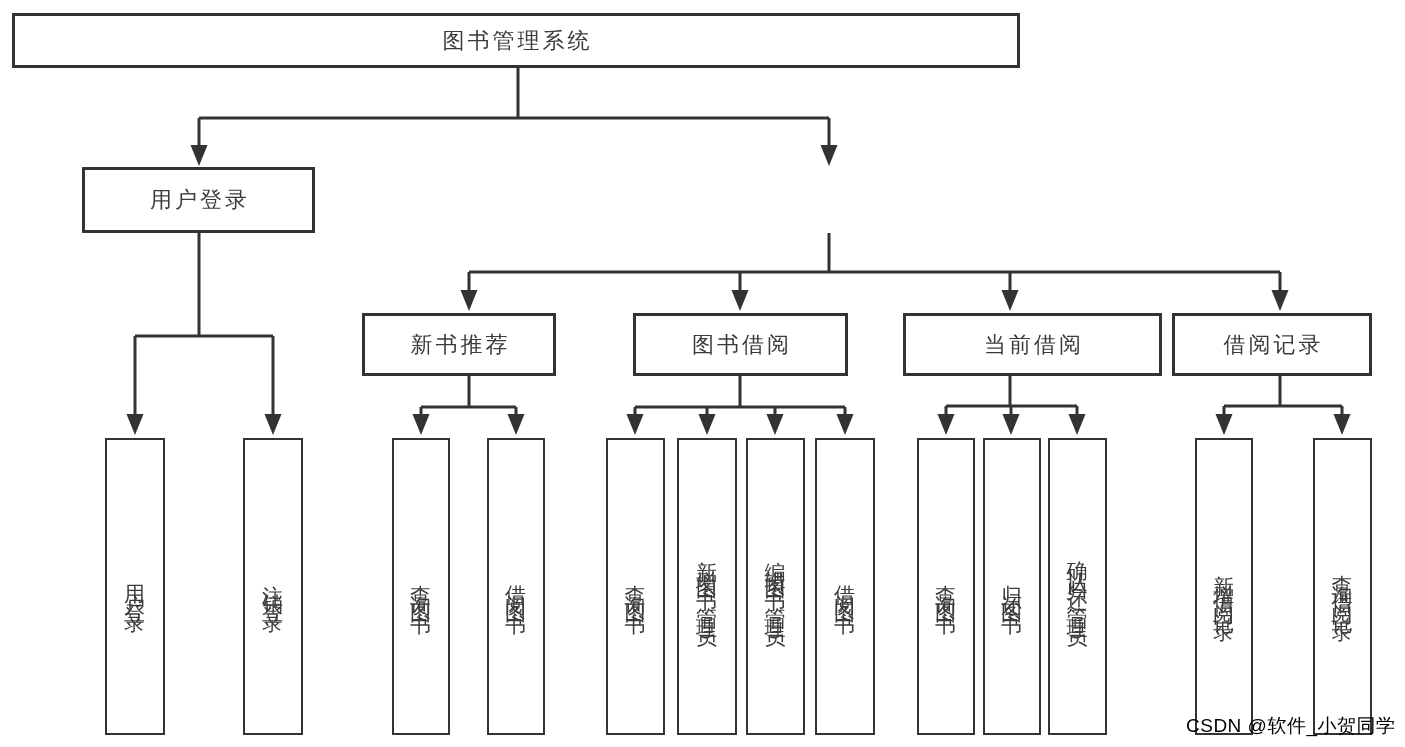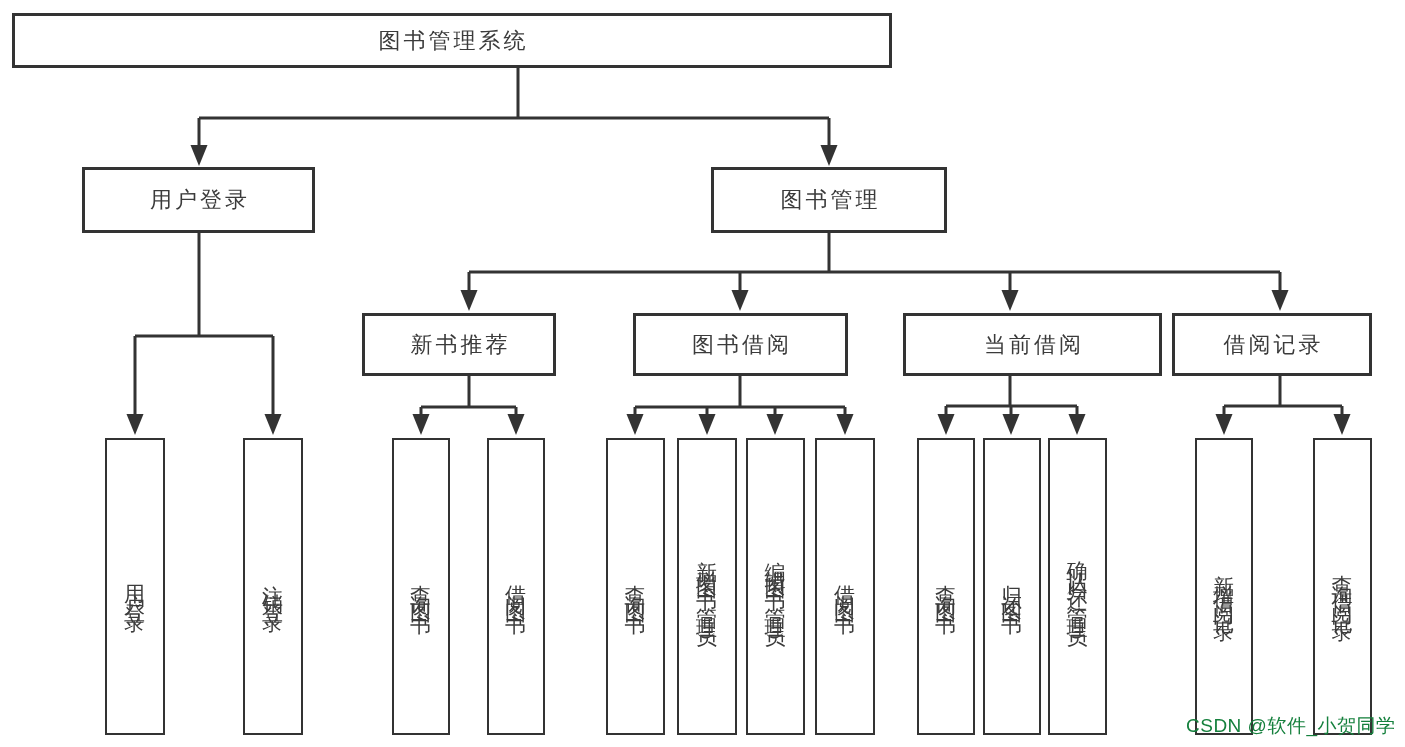--- a/index.html
+++ b/index.html
@@ -37,21 +37,21 @@
     font-size: 21px;
     letter-spacing: 9.5px;
     line-height: 1;
   }
   .watermark {
     position: absolute;
     left: 1186px;
     top: 713px;
     font-size: 19px;
     letter-spacing: 0.5px;
-    color: #15803d;
+    color: #000000;
     z-index: 10;
     white-space: nowrap;
   }
 </style>
 </head>
 <body>
 
 <div class="canvas">
 
   <svg class="connectors" viewBox="0 0 1405 747" xmlns="http://www.w3.org/2000/svg">
@@ -87,29 +87,26 @@
       <polygon points="766.5,414 783.5,414 775,435"></polygon>
       <polygon points="836.5,414 853.5,414 845,435"></polygon>
       <polygon points="937.5,414 954.5,414 946,435"></polygon>
       <polygon points="1002.5,414 1019.5,414 1011,435"></polygon>
       <polygon points="1068.5,414 1085.5,414 1077,435"></polygon>
       <polygon points="1215.5,414 1232.5,414 1224,435"></polygon>
       <polygon points="1333.5,414 1350.5,414 1342,435"></polygon>
     </g>
   </svg>
 
-  <div class="node" style="left:12px; top:13px; width:880px; height:55px;">
+  <div class="node" style="left:12px; top:13px; width:1008px; height:55px;">
     <span class="hlabel">图书管理系统</span>
   </div>
 
   <div class="node" style="left:82px; top:167px; width:233px; height:66px;">
     <span class="hlabel">用户登录</span>
-  </div>
-  <div class="node" style="left:711px; top:167px; width:236px; height:66px;">
-    <span class="hlabel">图书管理</span>
   </div>
 
   <div class="node" style="left:362px; top:313px; width:194px; height:63px;">
     <span class="hlabel">新书推荐</span>
   </div>
   <div class="node" style="left:633px; top:313px; width:215px; height:63px;">
     <span class="hlabel">图书借阅</span>
   </div>
   <div class="node" style="left:903px; top:313px; width:259px; height:63px;">
     <span class="hlabel">当前借阅</span>

